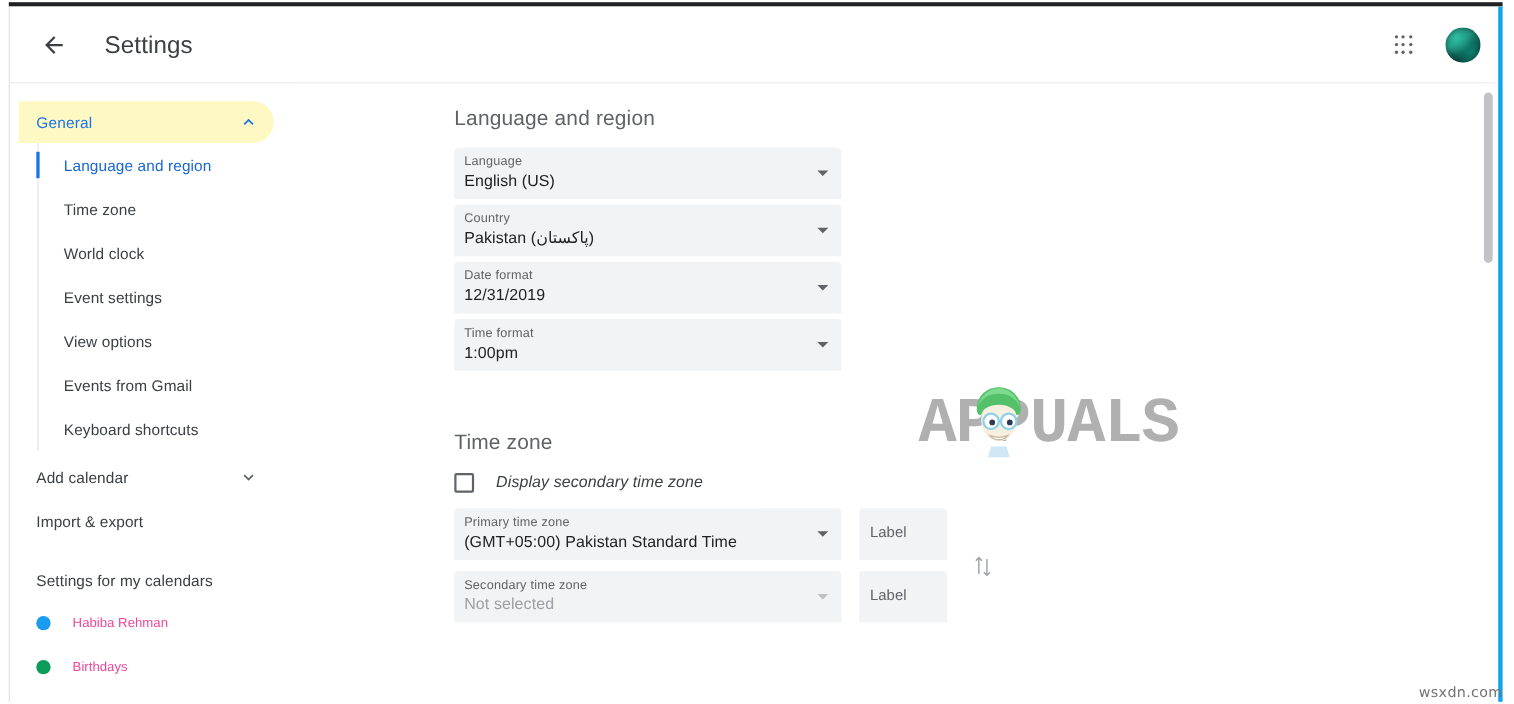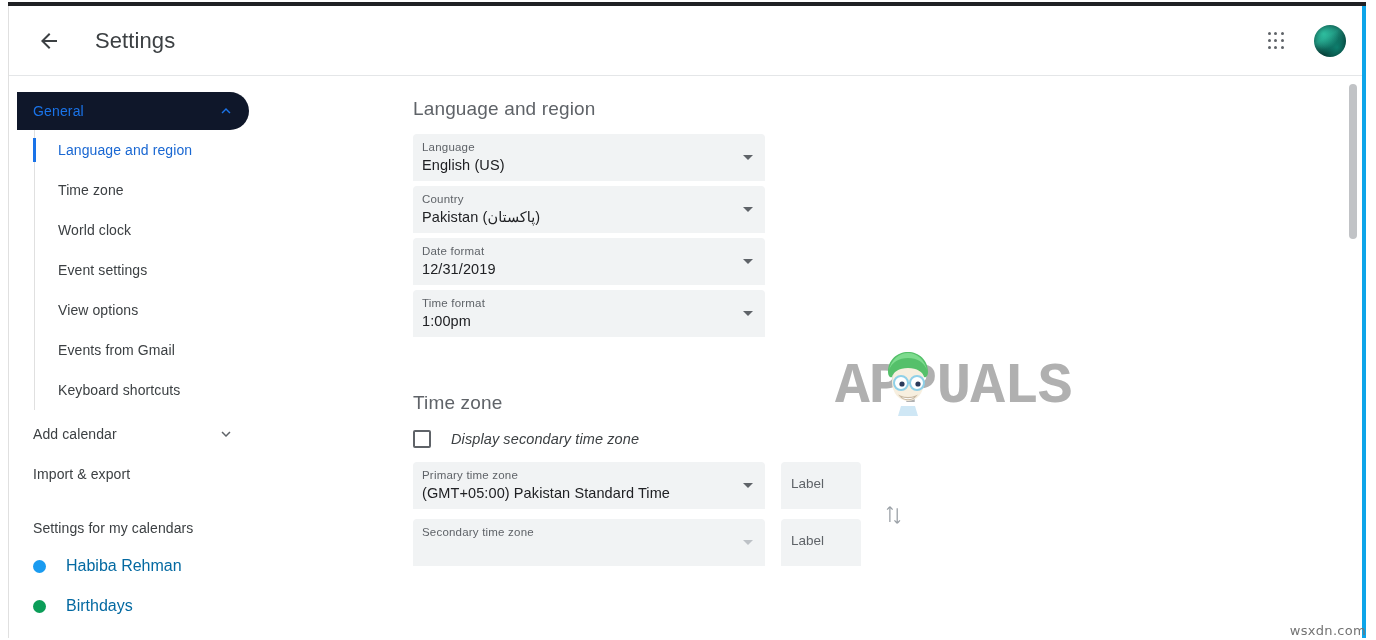--- a/index.html
+++ b/index.html
@@ -107,21 +107,21 @@
   }
   .nav-group-header {
     display: flex;
     align-items: center;
     height: 38px;
     margin: 0 16px 0 8px;
     padding: 0 14px 0 16px;
     border-radius: 0 19px 19px 0;
     cursor: pointer;
     color: #1a73e8;
-    background: #0f172a;
+    background: #fef9c3;
   }
   .nav-group-header .label {
     font-size: 14px;
     font-weight: 500;
     flex: 1;
     letter-spacing: .15px;
   }
   .chev { width: 18px; height: 18px; color: #1a73e8; flex: 0 0 18px; }
   .chev.grey { color: #5f6368; }
 
@@ -173,22 +173,22 @@
     padding: 0 16px 0 24px;
     margin-top: 26px;
     margin-bottom: 10px;
     letter-spacing: .1px;
   }
   .cal-item {
     display: flex;
     align-items: center;
     height: 40px;
     padding-left: 24px;
-    font-size: 16px;
-    color: #0369a1;
+    font-size: 12px;
+    color: #ec4899;
     cursor: pointer;
   }
   .cal-dot {
     width: 13px; height: 13px;
     border-radius: 50%;
     margin-right: 20px;
     flex: 0 0 13px;
   }
 
   
@@ -492,20 +492,21 @@
                 <span class="flabel">Primary time zone</span>
                 <span class="fvalue">(GMT+05:00) Pakistan Standard Time</span>
                 <span class="caret"></span>
               </div>
               <div class="label-box">Label</div>
             </div>
 
             <div class="tz-row">
               <div class="field wide">
                 <span class="flabel">Secondary time zone</span>
+                <span class="fvalue placeholder">Not selected</span>
                 <span class="caret muted"></span>
               </div>
               <div class="label-box">Label</div>
             </div>
 
             <svg class="swap" viewBox="0 0 24 28">
               <path d="M7.5 21.5V6.5M7.5 5l-3 3.2M7.5 5l3 3.2" fill="none" stroke="currentColor" stroke-width="1.4"></path>
               <path d="M15.5 6.5v15M15.5 23l-3-3.2M15.5 23l3-3.2" fill="none" stroke="currentColor" stroke-width="1.4"></path>
             </svg>
           </div>

